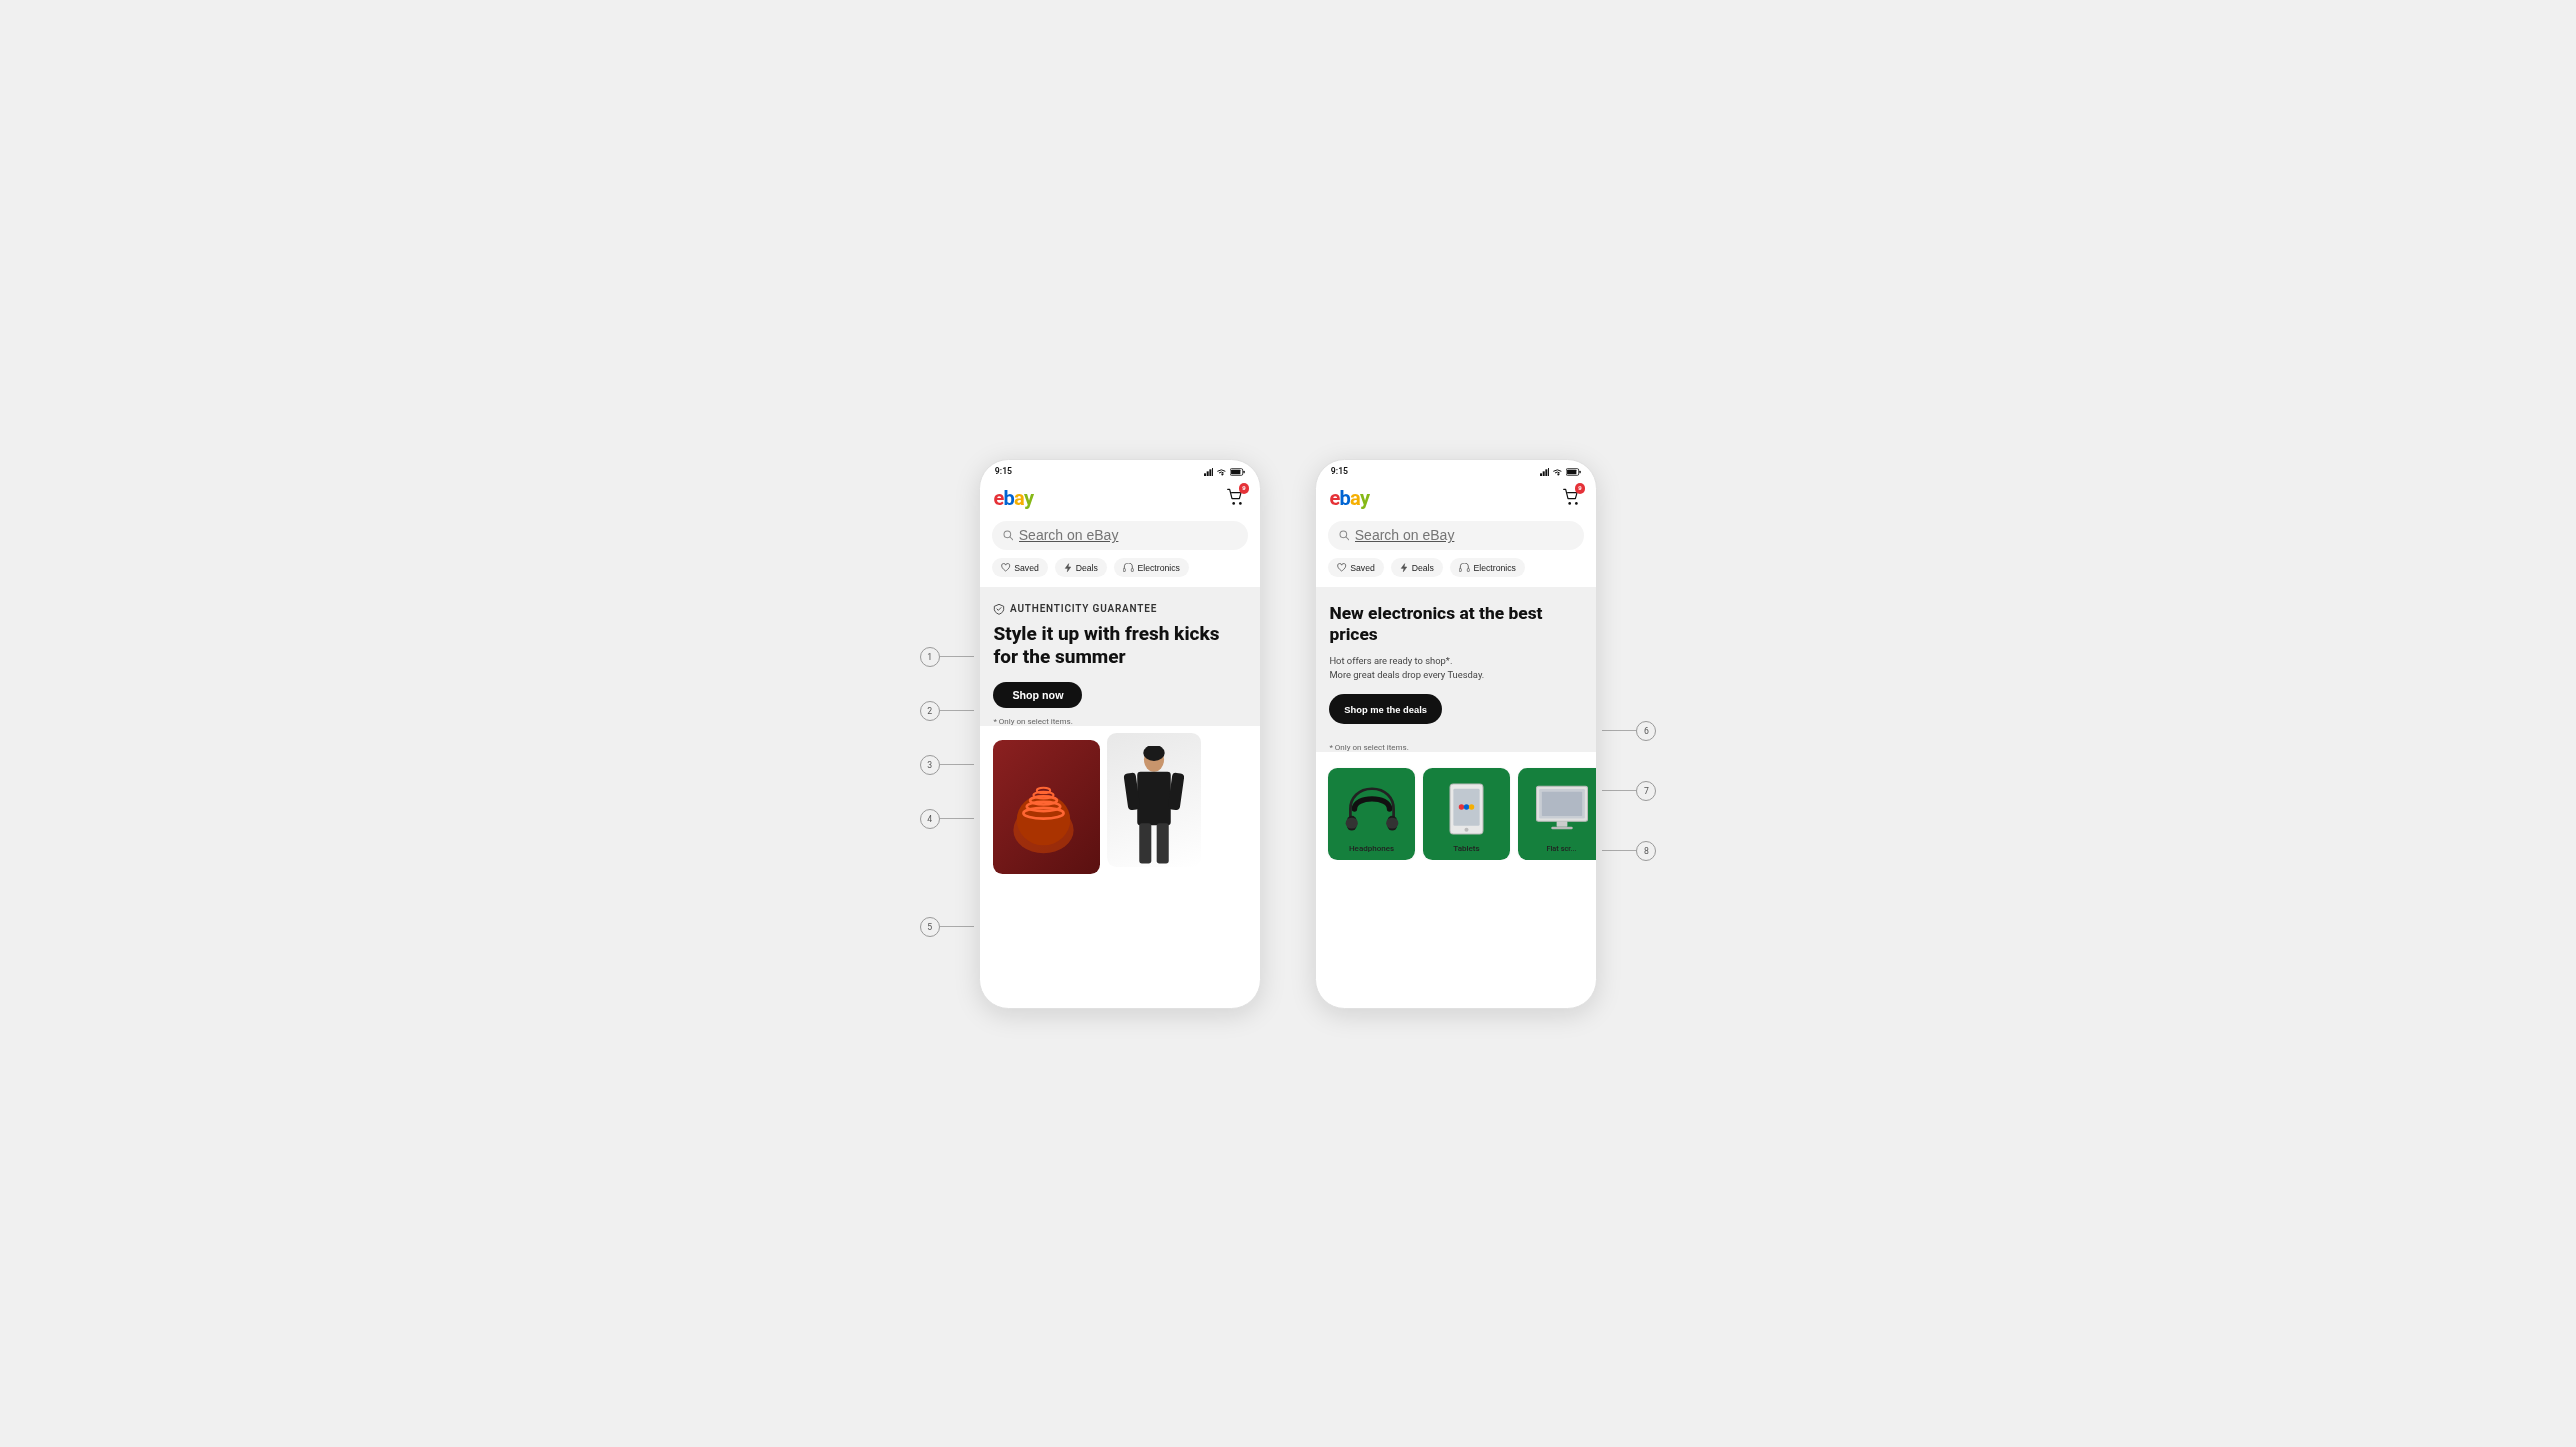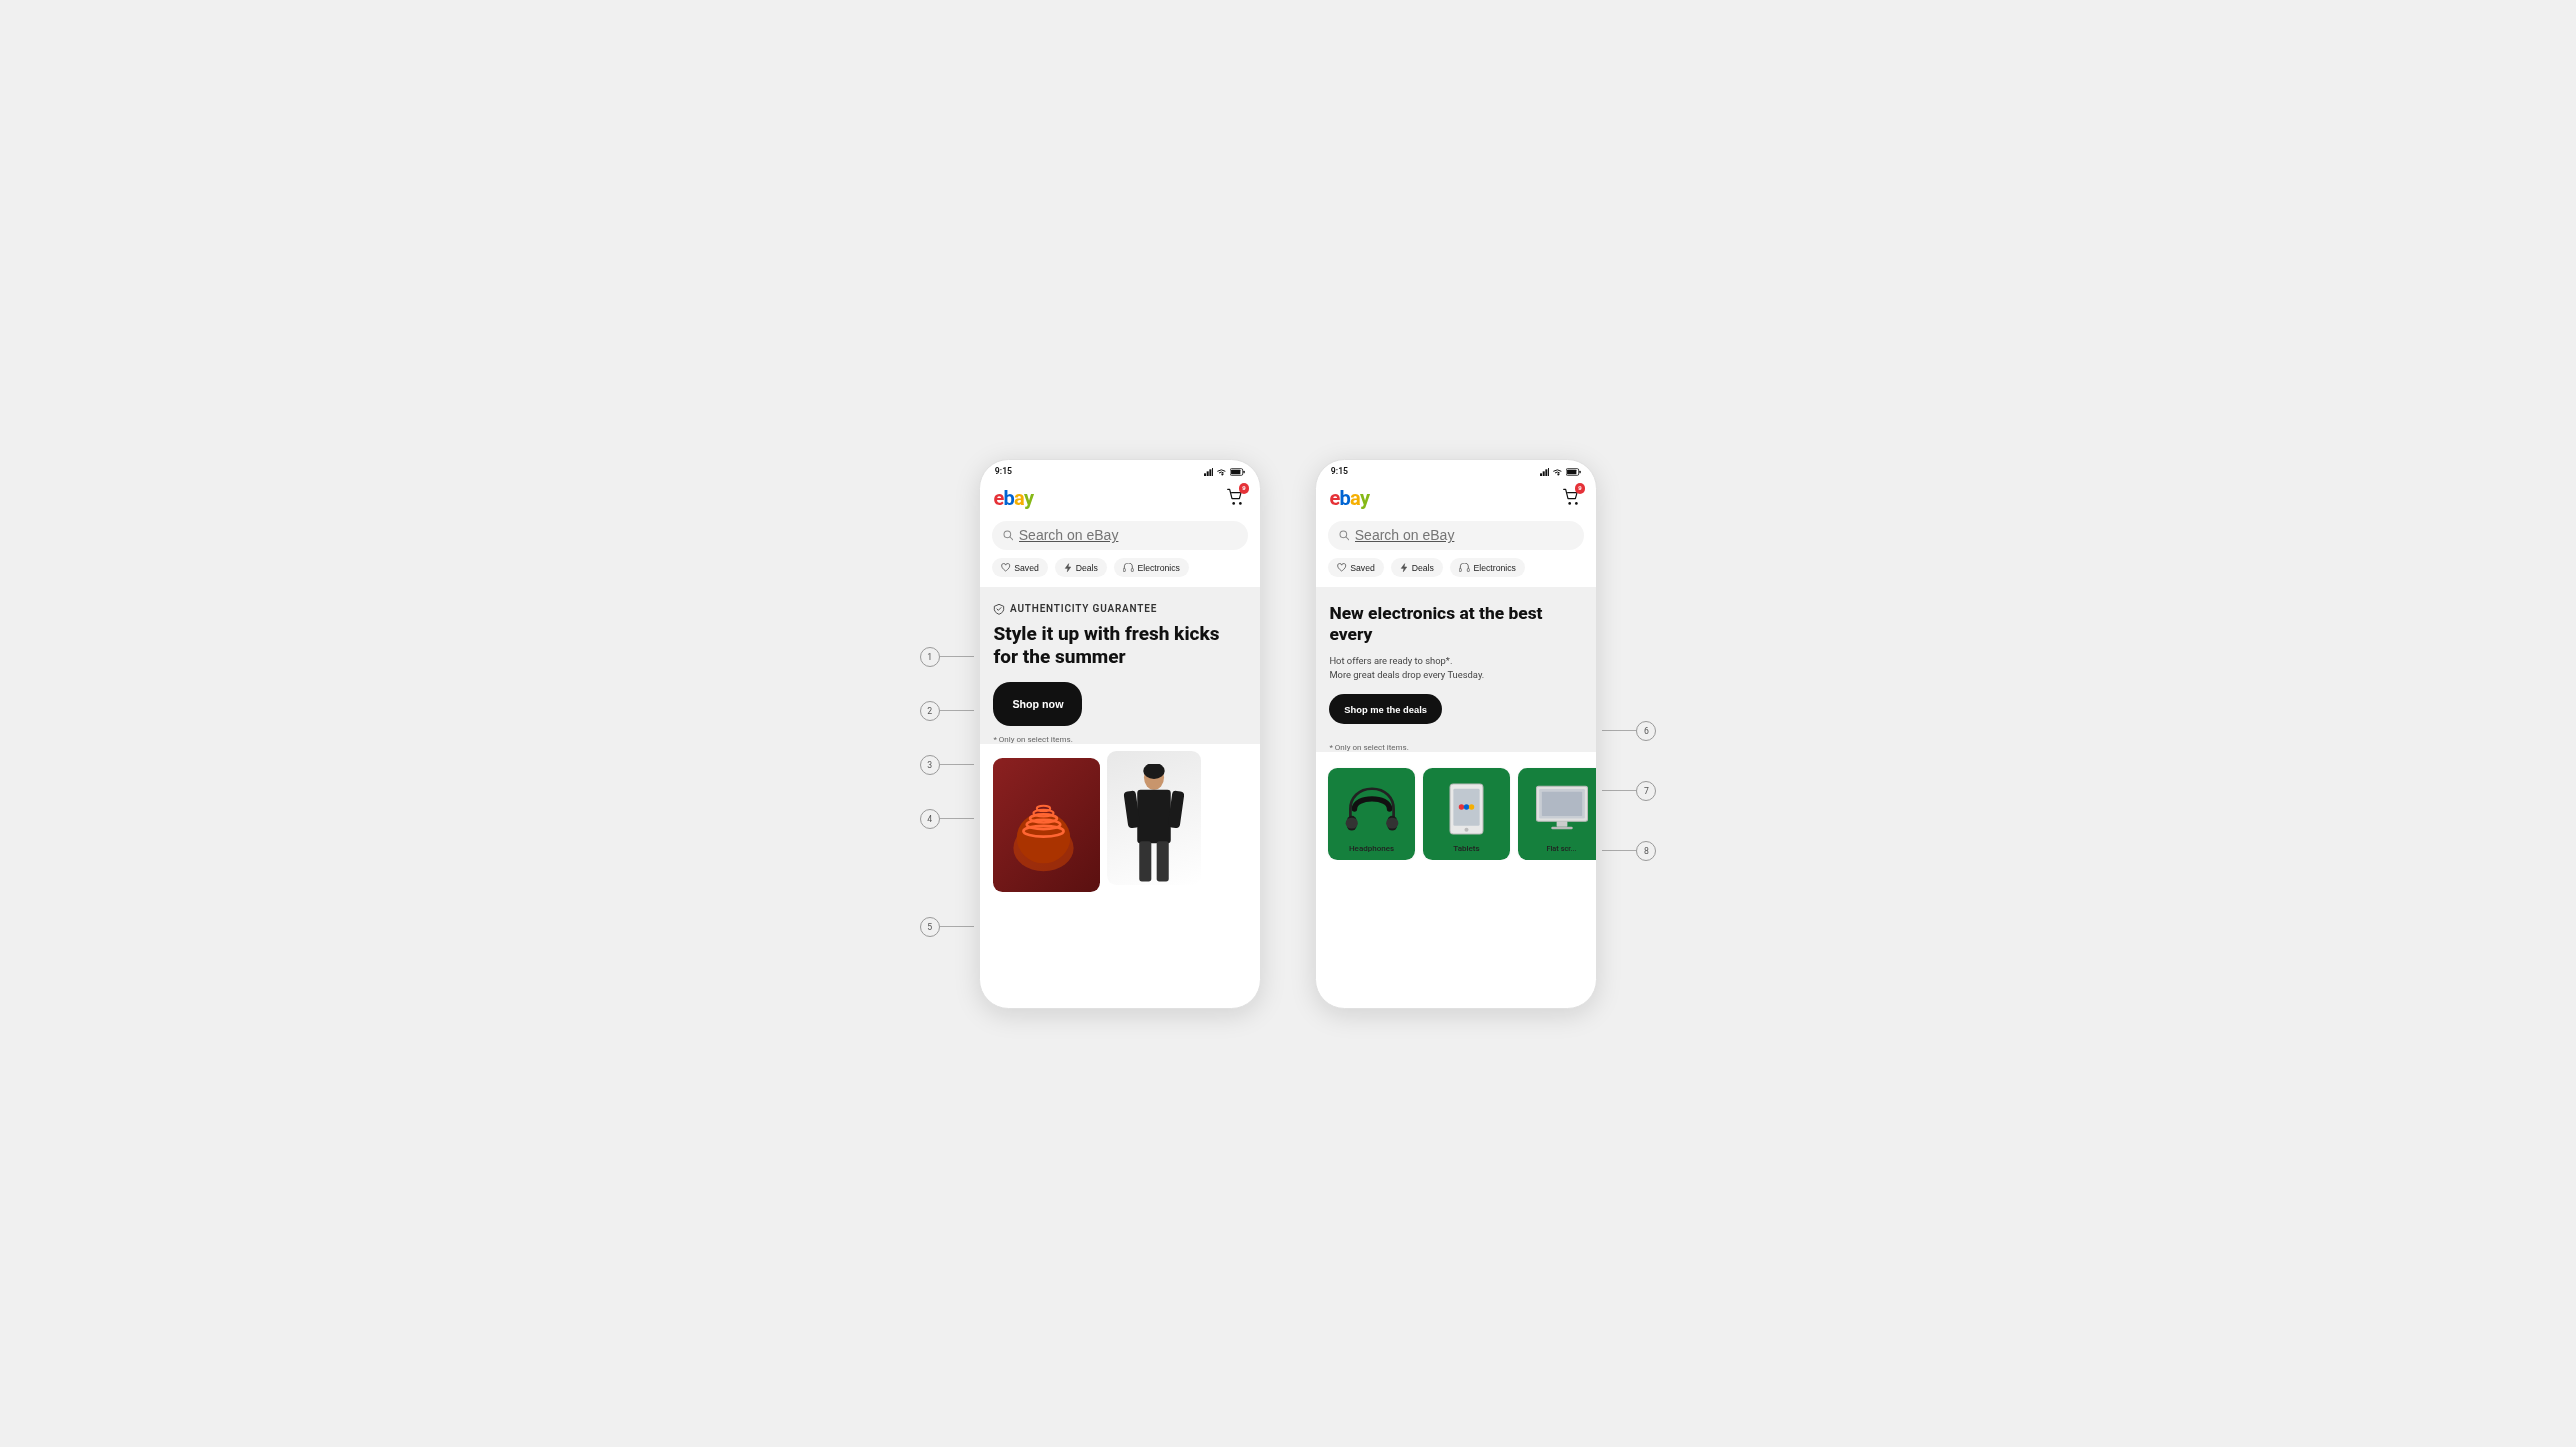--- a/index.html
+++ b/index.html
@@ -152,21 +152,21 @@
       color: #444;
       line-height: 1.5;
       margin-bottom: 12px;
     }
 
     .banner-btn {
       background: #111;
       color: #fff;
       border: none;
       border-radius: 17.4px;
-      padding: 16px 19px;
+      padding: 7px 19px;
       font-size: 10.7px;
       font-weight: 700;
       cursor: pointer;
       display: inline-block;
       margin-bottom: 9.4px;
     }
 
     .banner-disclaimer {
       font-size: 8px;
       color: #666;
@@ -540,21 +540,21 @@
             <svg width="10.7" height="9.4" viewBox="0 0 16 14">
               <path d="M2 8 V6 A6 6 0 0 1 14 6 V8" stroke="#555" stroke-width="1.3" fill="none"></path>
               <rect x="0.5" y="8" width="3" height="5" rx="1.5" stroke="#555" stroke-width="1.2" fill="none"></rect>
               <rect x="12.5" y="8" width="3" height="5" rx="1.5" stroke="#555" stroke-width="1.2" fill="none"></rect>
             </svg>
             <span>Electronics</span>
           </button>
         </div>
 
         <div class="banner-area">
-          <div class="banner-title" style="font-size:17.4px; margin-bottom:9.4px;">New electronics at the best every</div>
+          <div class="banner-title" style="font-size:17.4px; margin-bottom:9.4px;">New electronics at the best prices</div>
           <div class="banner-desc">
             <span>Hot offers are ready to shop*.</span><br>
             <span>More great deals drop every Tuesday.</span>
           </div>
           <button class="banner-btn" style="font-size:9.4px; padding:9.4px 14.8px;">Shop me the deals</button>
           <div class="banner-disclaimer" style="margin-top:9.4px;">* Only on select items.</div>
         </div>
 
         <div class="product-row" style="margin-top:6.7px;">
 

